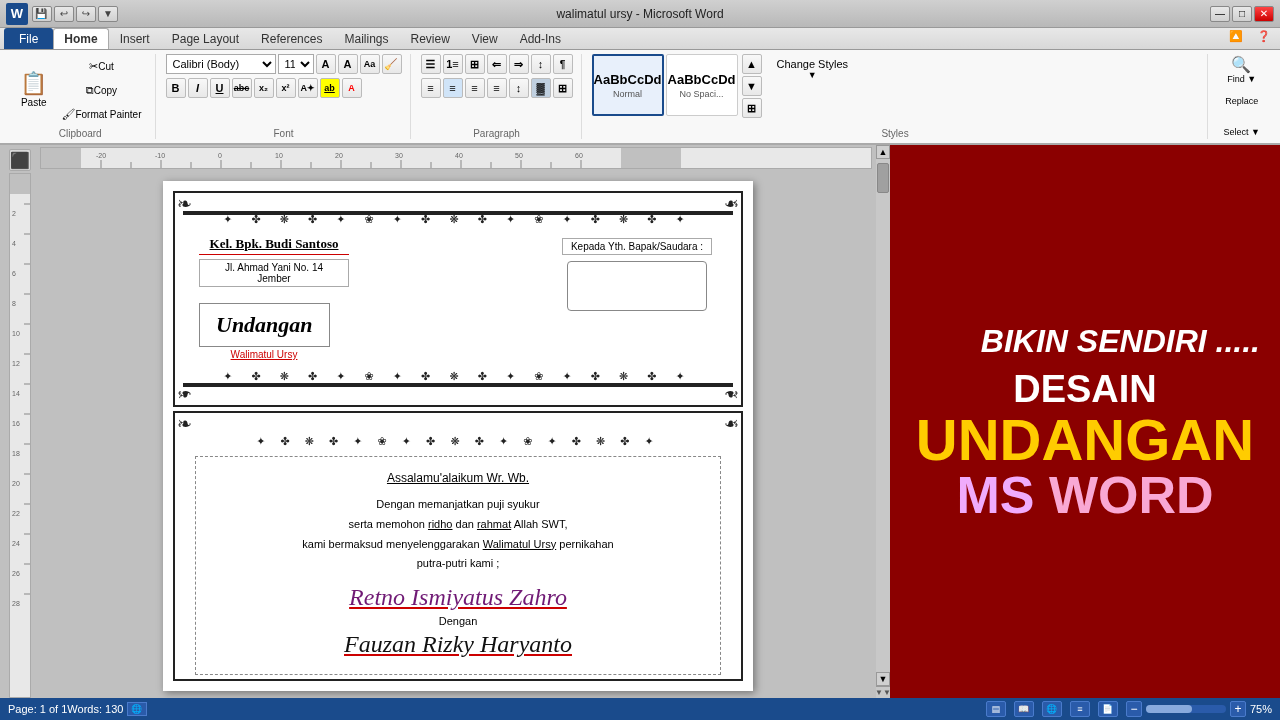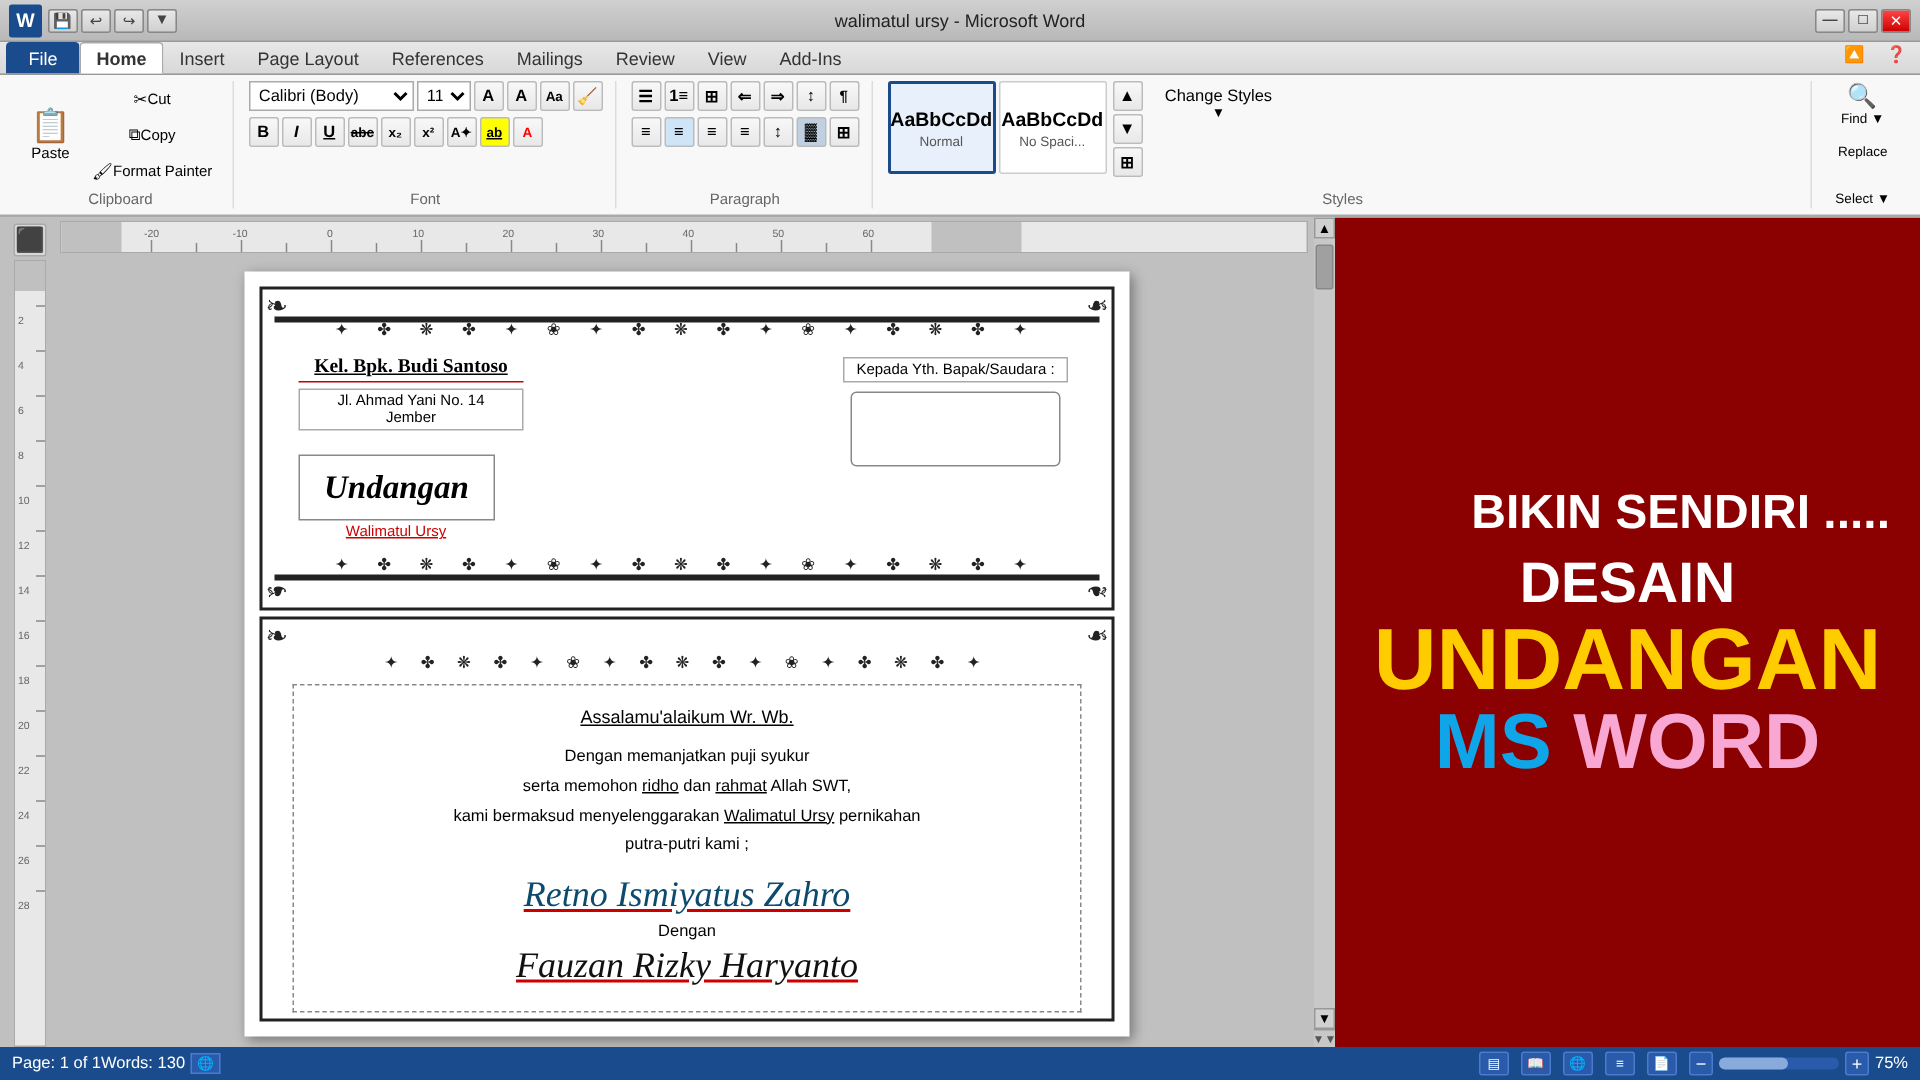--- a/index.html
+++ b/index.html
@@ -279,20 +279,21 @@
       background: #8b0000;
       flex-shrink: 0;
       display: flex;
       flex-direction: column;
       justify-content: center;
       align-items: center;
       padding: 20px;
     }
     #bikin-text {
       font-family: Arial Black, Arial, sans-serif;
+      font-style: italic;
       font-weight: 900;
       font-size: 32px;
       color: white;
       align-self: flex-end;
       margin-bottom: 8px;
     }
     #desain-line {
       display: flex;
       align-items: center;
       gap: 10px;
@@ -695,21 +696,21 @@
 
           <div style="border:1px dashed #888;margin:4px 20px;padding:14px 20px;text-align:center;">
             <div style="font-size:12px;text-decoration:underline;margin-bottom:10px;">Assalamu'alaikum Wr. Wb.</div>
             <div style="font-size:11px;line-height:1.8;">
               <span>Dengan memanjatkan puji syukur</span><br>
               <span>serta memohon <u>ridho</u> dan <u>rahmat</u> Allah SWT,</span><br>
               <span>kami bermaksud menyelenggarakan <u>Walimatul Ursy</u> pernikahan</span><br>
               <span>putra-putri kami ;</span>
             </div>
 
-            <div style="font-family:'Georgia',serif;font-style:italic;font-size:24px;margin:10px 0 1px;text-decoration:underline;text-decoration-color:#c00;-webkit-text-decoration-color:#c00;color:#0c4a6e;">Retno Ismiyatus Zahro</div>
+            <div style="font-family:'Georgia',serif;font-style:italic;font-size:24px;margin:10px 0 1px;text-decoration:underline;text-decoration-color:#c00;-webkit-text-decoration-color:#c00;color:#701a75;">Retno Ismiyatus Zahro</div>
 
             <div style="font-size:11px;margin:4px 0;">Dengan</div>
 
             <div style="font-family:'Georgia',serif;font-style:italic;font-size:24px;margin:2px 0;text-decoration:underline;text-decoration-color:#c00;-webkit-text-decoration-color:#c00;color:#111;">Fauzan Rizky Haryanto</div>
           </div>
         </div>
 
       </div>
     </div>
   </div>
@@ -726,21 +727,21 @@
   </div>
 
   <div id="right-sidebar">
     <div id="bikin-text">BIKIN SENDIRI .....</div>
     <div id="desain-line">
       <span id="desain-word">DESAIN</span>
     </div>
     <div id="undangan-word">UNDANGAN</div>
     <div id="msword-line">
       <span id="ms-word">
-        <span style="color:#0ea5e9;">MS</span>
+        <span style="color:#f0abfc;">MS</span>
         <span style="color:#f9a8d4;">WORD</span>
       </span>
     </div>
   </div>
 
 </div>
 
 <div id="status-bar">
   <div class="status-item">Page: 1 of 1</div>
   <div class="status-item">Words: 130</div>

